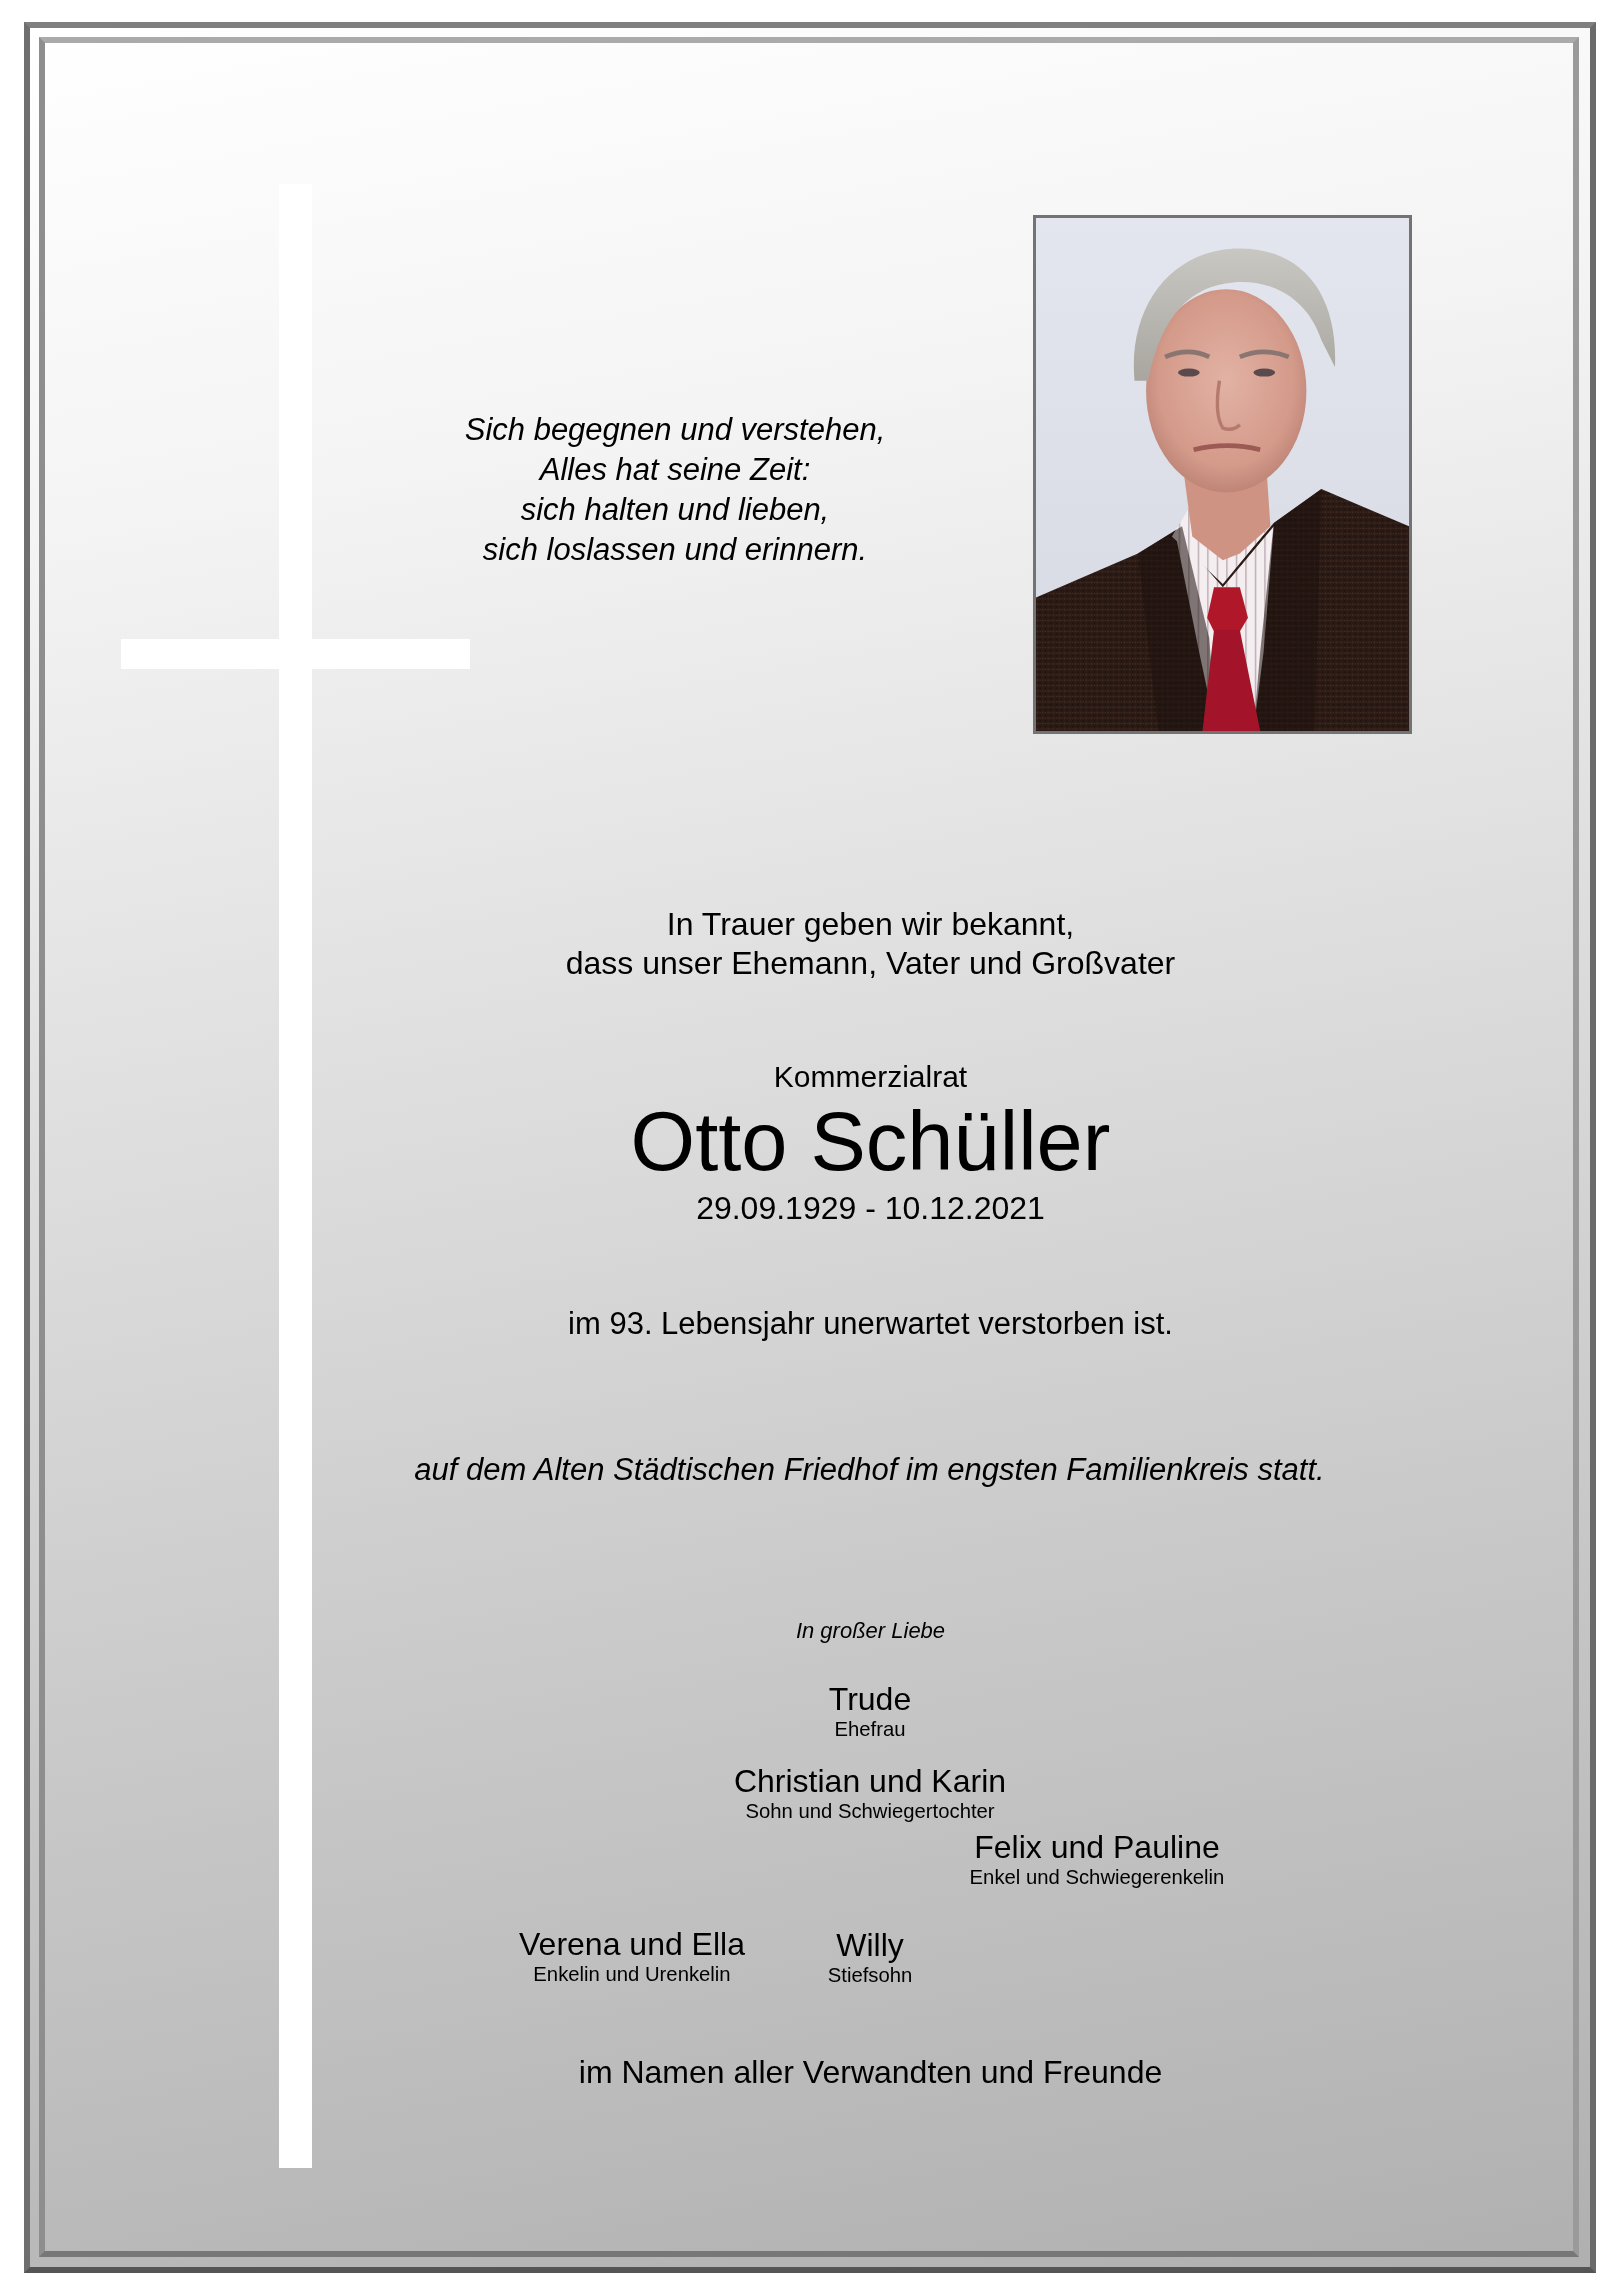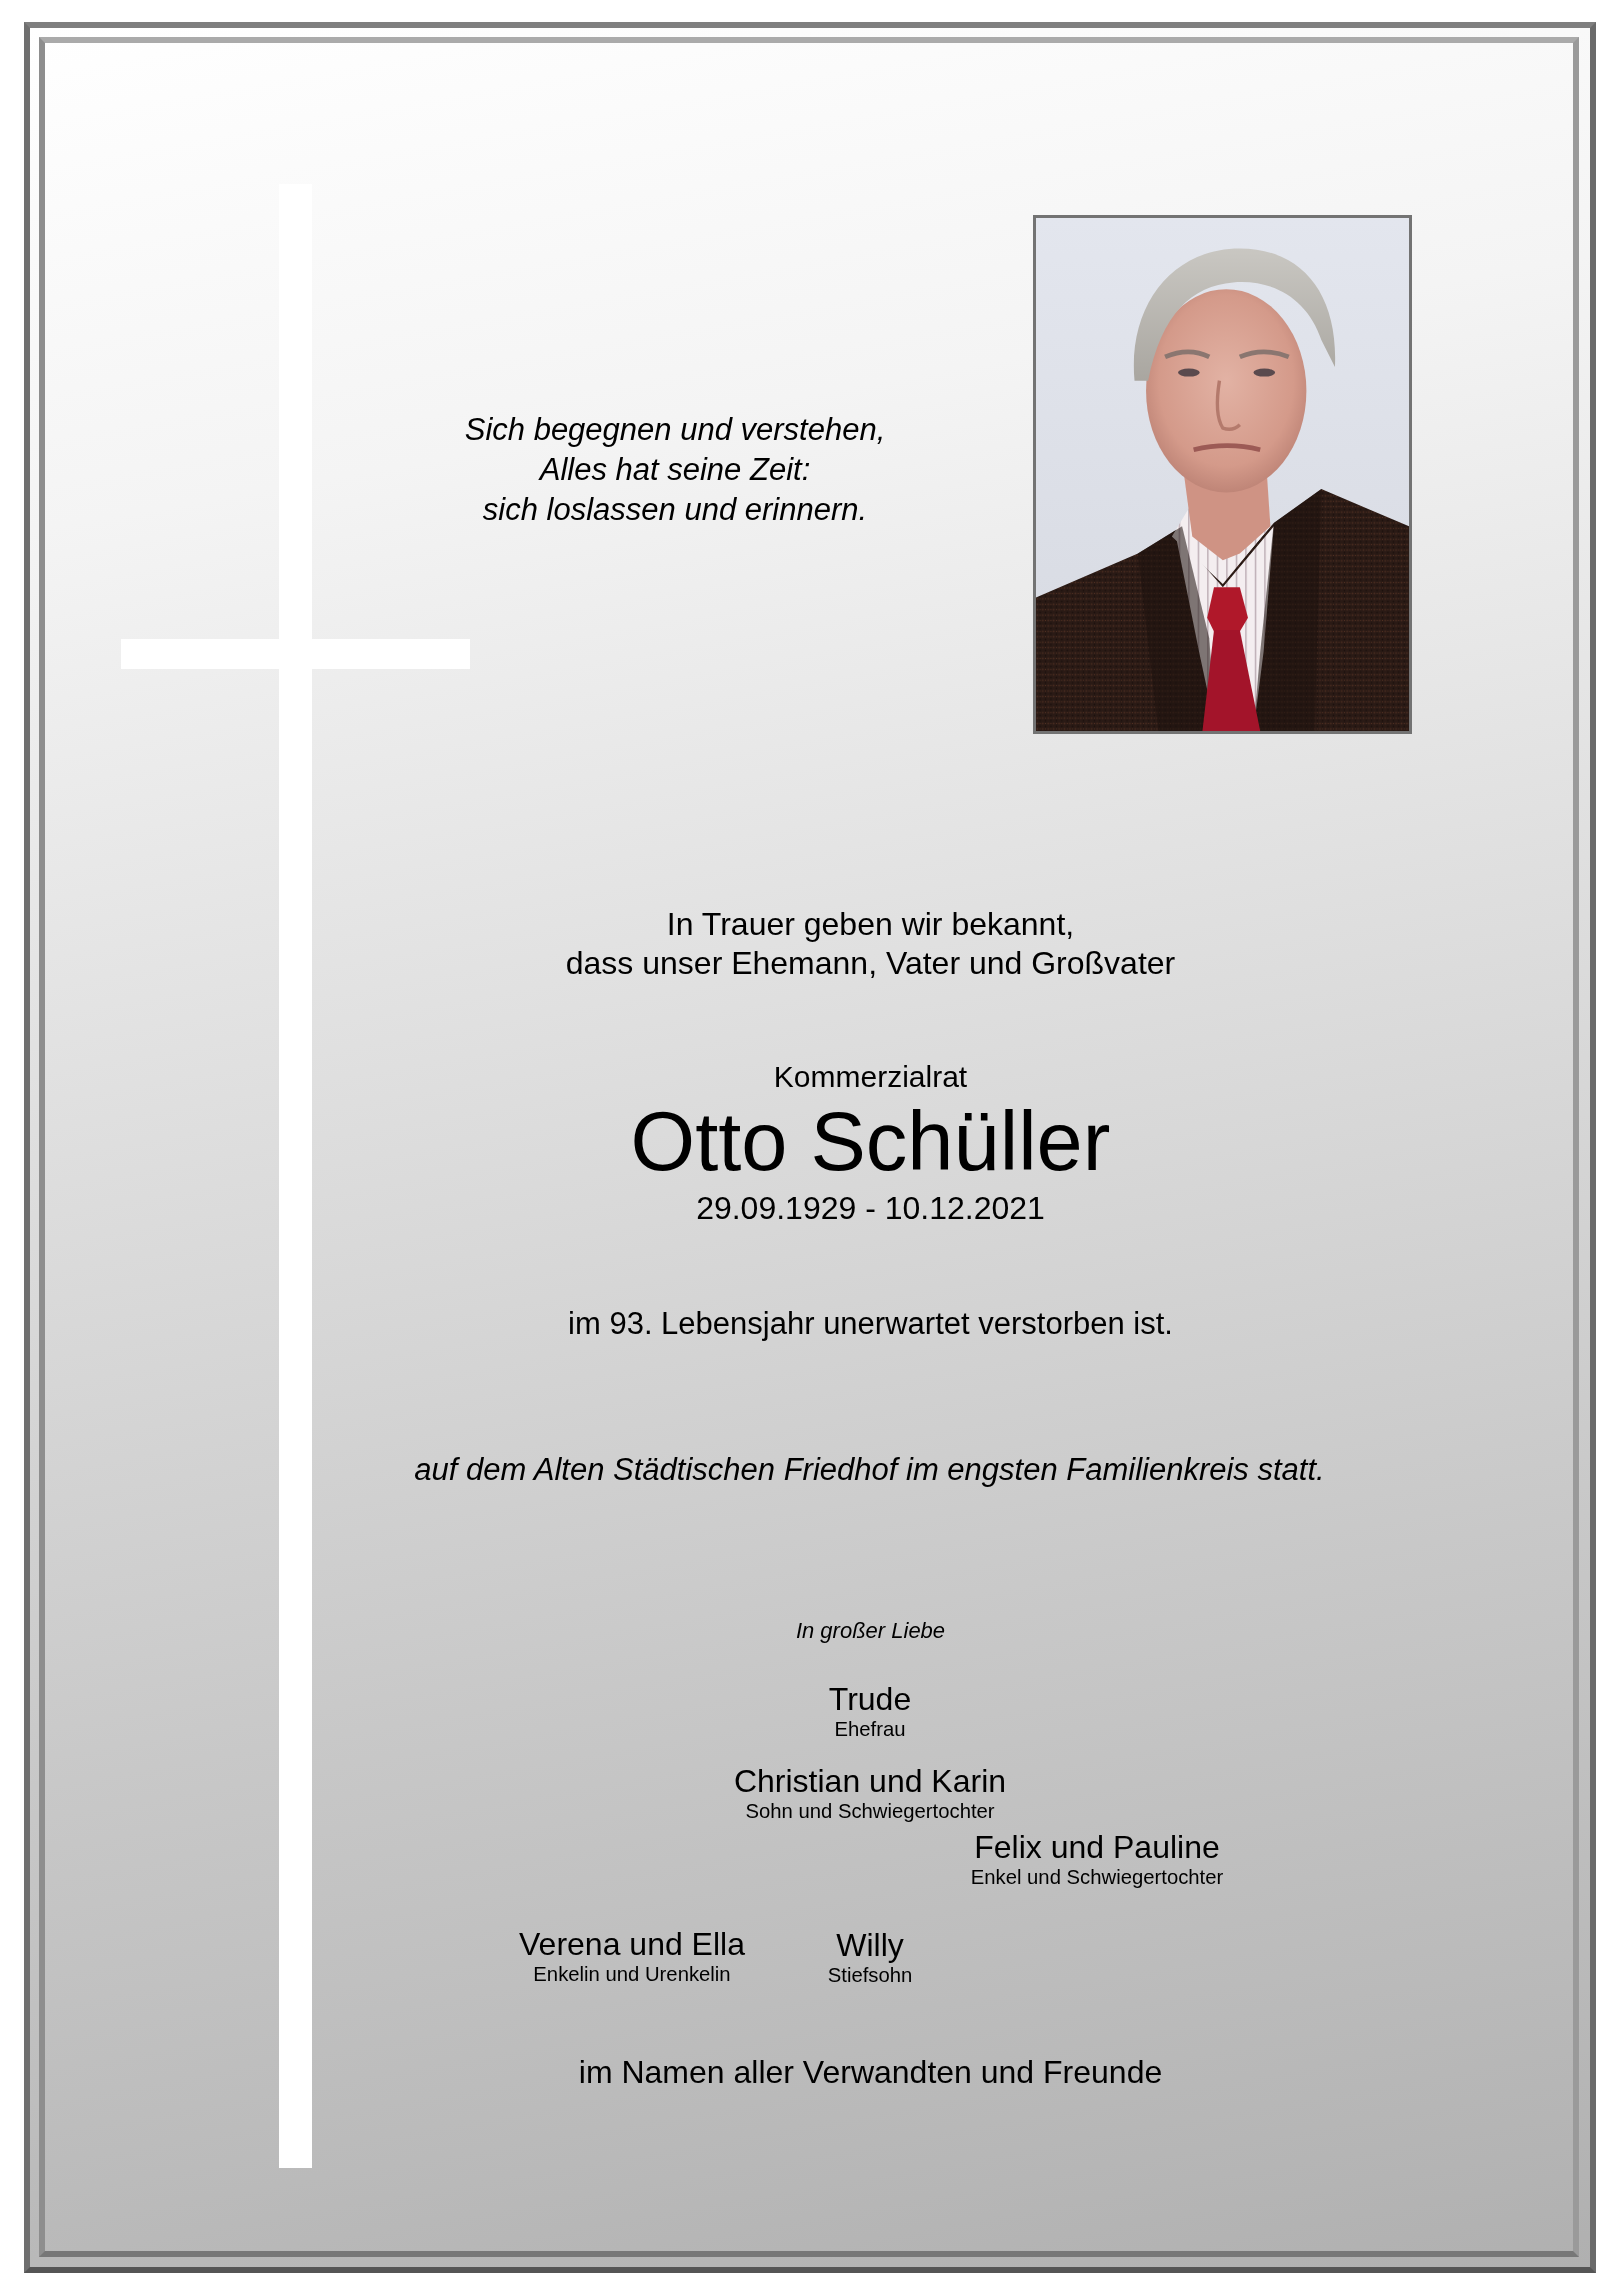--- a/index.html
+++ b/index.html
@@ -53,20 +53,21 @@
 
 <div class="outer-frame"></div>
 <div class="inner-frame"></div>
 
 <div class="cross-v"></div>
 <div class="cross-h"></div>
 
 <div class="txt poem">
   <div>Sich begegnen und verstehen,</div>
   <div>Alles hat seine Zeit:</div>
+  <div>sich halten und lieben,</div>
   <div>sich loslassen und erinnern.</div>
 </div>
 
 <div class="photo-frame">
   <svg viewBox="0 0 549 757" preserveAspectRatio="none">
     <defs>
       <linearGradient id="bg" x1="0" y1="0" x2="0" y2="1">
         <stop offset="0" stop-color="#e3e6ee"></stop>
         <stop offset="1" stop-color="#d6d9e1"></stop>
       </linearGradient>
@@ -144,21 +145,21 @@
 <div class="rel rel-christian">
   <div class="rel-name">Christian und Karin</div>
   <div class="rel-sub">Sohn und Schwiegertochter</div>
 </div>
 <div class="rel rel-verena">
   <div class="rel-name">Verena und Ella</div>
   <div class="rel-sub">Enkelin und Urenkelin</div>
 </div>
 <div class="rel rel-felix">
   <div class="rel-name">Felix und Pauline</div>
-  <div class="rel-sub">Enkel und Schwiegertochter</div>
+  <div class="rel-sub">Enkel und Schwiegerenkelin</div>
 </div>
 <div class="rel rel-willy">
   <div class="rel-name">Willy</div>
   <div class="rel-sub">Stiefsohn</div>
 </div>
 
 <div class="txt center-col closing">im Namen aller Verwandten und Freunde</div>
 
 
 </body></html>

